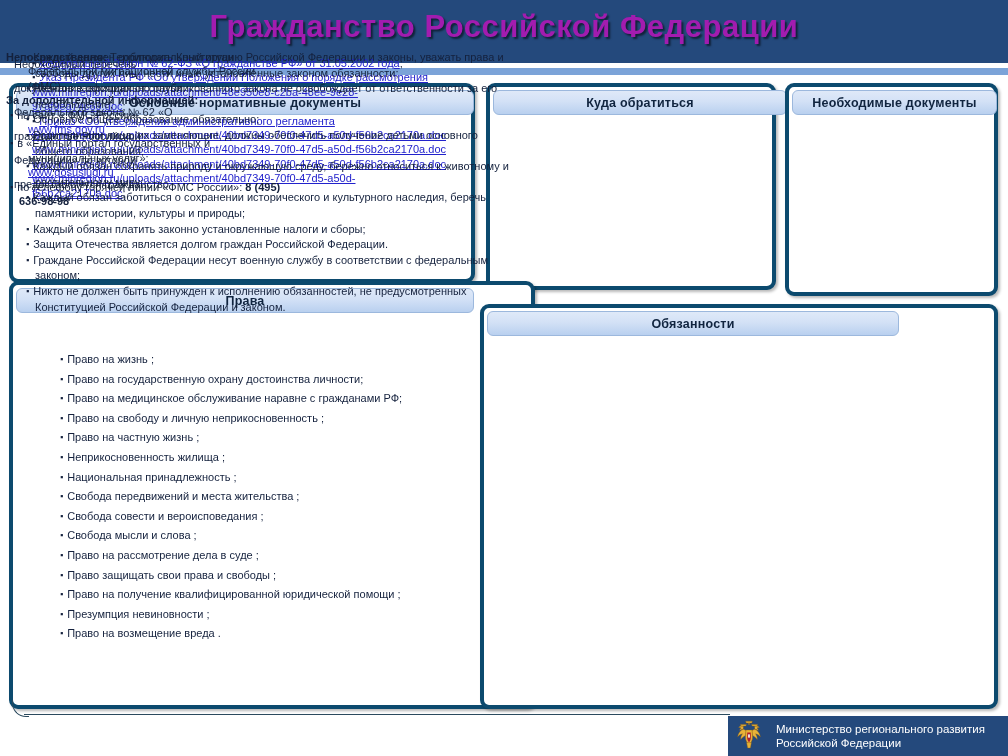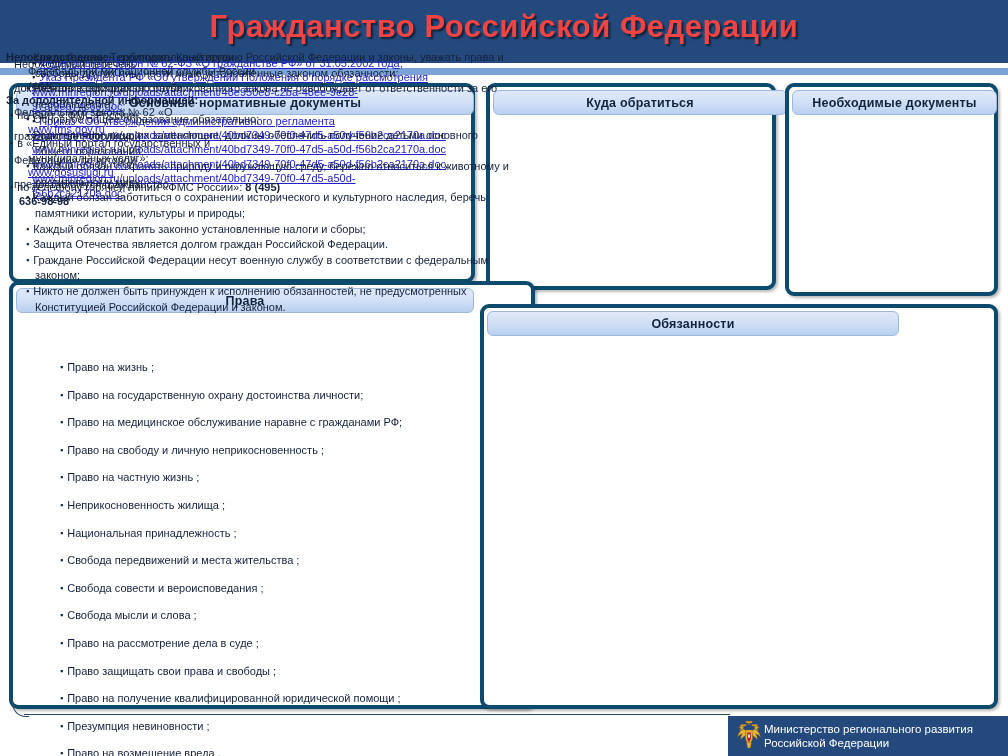--- a/index.html
+++ b/index.html
@@ -24,21 +24,21 @@
     height: 63px;
     background: #24497c;
   }
   #title-text {
     position: absolute;
     left: 0; top: 9px;
     width: 1008px;
     text-align: center;
     font-size: 31px;
     font-weight: bold;
-    color: #ef4444;
+    color: #a21caf;
     letter-spacing: 0.5px;
     text-shadow: 2px 2px 2px rgba(0,0,0,0.55);
     white-space: nowrap;
   }
   #banner-rule-white {
     position: absolute;
     left: 0; top: 63px;
     width: 1008px; height: 5px;
     background: #ffffff;
   }
@@ -118,21 +118,21 @@
 
   
   #panel-need { left: 785px; top: 83px; width: 213px; height: 213px; }
   #panel-need .panel-head { width: 205px; }
   #need-body { left: 14px; top: 52px; width: 196px; line-height: 24px; }
 
   
   #panel-rights { left: 9px; top: 281px; width: 526px; height: 428px; }
   #panel-rights .panel-head { width: 458px; }
   #rights-body { left: 60px; top: 350px; width: 410px; line-height: 19.6px; }
-  #rights-body .ln { white-space: nowrap; margin-top: 8px; }
+  #rights-body .ln { white-space: nowrap; }
 
   
   #panel-duties { left: 480px; top: 304px; width: 518px; height: 405px; }
   #panel-duties .panel-head { width: 412px; }
   #duties-body { left: 24px; top: 50px; width: 490px; line-height: 15.6px; }
   #duties-body li {
     list-style: none;
     margin: 0 0 0 0;
     padding-left: 11px;
     text-indent: -9px;
@@ -151,21 +151,21 @@
     left: 728px; top: 716px;
     width: 280px; height: 40px;
     background: #24497c;
     display: flex;
     align-items: center;
     padding-left: 6px;
     box-sizing: border-box;
   }
   #footer-emblem { width: 30px; height: 32px; flex: 0 0 auto; }
   #footer-caption {
-    margin-left: 0;
+    margin-left: 12px;
     font-size: 11.5px;
     line-height: 14px;
     color: #ffffff;
   }
   #footer-rule {
     position: absolute;
     left: 24px; top: 714px;
     width: 706px; height: 1px;
     background: #2b4a5e;
   }

